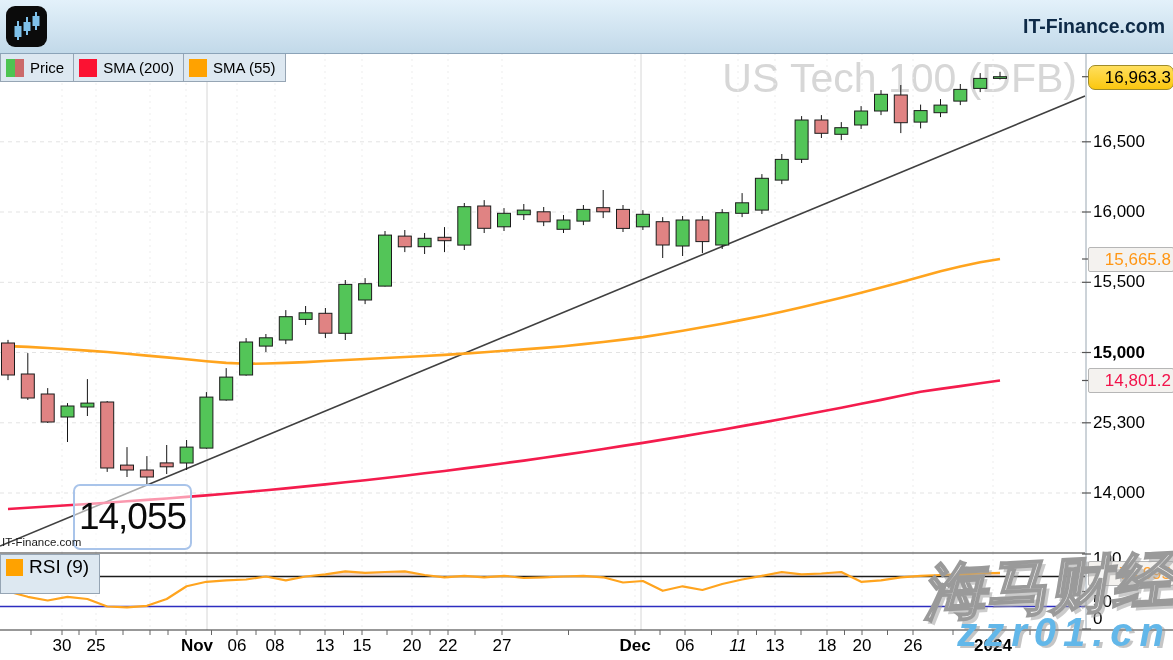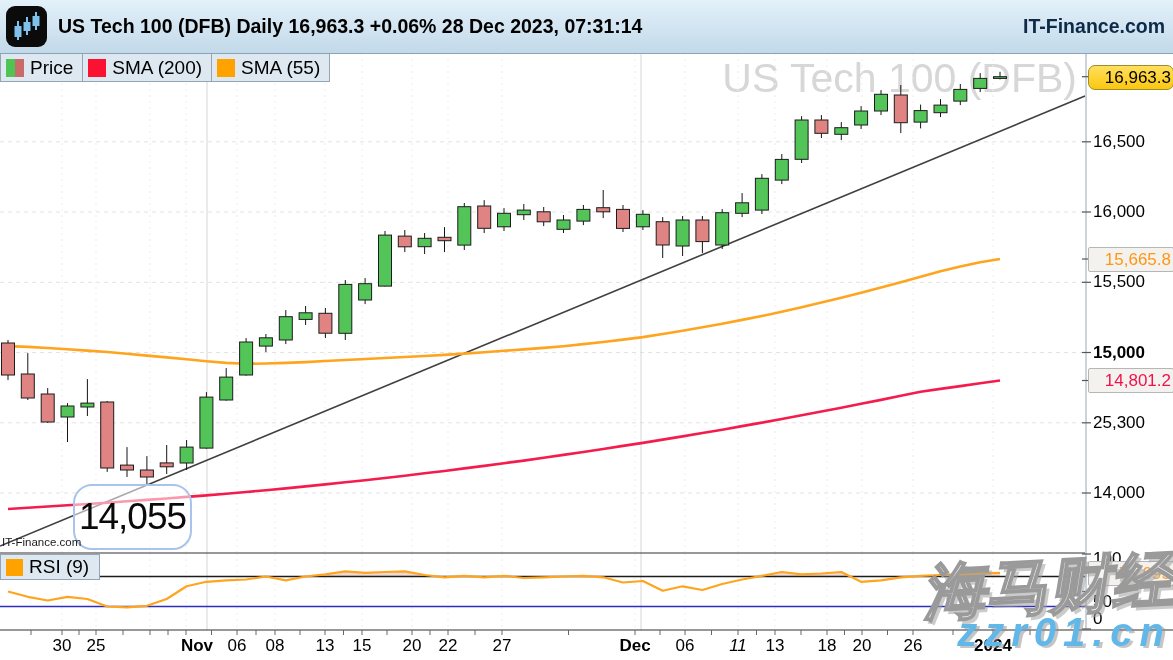--- a/index.html
+++ b/index.html
@@ -16,37 +16,37 @@
   .rsi-panel{position:absolute;left:0;top:553px;width:1085px;height:77px;background:#fff;z-index:0;}
   .yaxis{position:absolute;left:1086px;top:53px;width:87px;height:577px;background:#fff;z-index:0;}
   .xaxis{position:absolute;left:0;top:630px;width:1173px;height:30px;background:#fff;z-index:2;}
   
   .wm-chart{position:absolute;right:96px;top:55px;font-size:41px;color:#d7d7d7;z-index:1;white-space:nowrap;}
   
   #chart-svg{position:absolute;left:0;top:0;z-index:2;pointer-events:none;}
   
   .legend-row{position:absolute;left:0;top:53px;display:flex;z-index:4;}
   .legend-box{display:flex;align-items:center;gap:6px;background:#dde8f1;border:1px solid #96a5b4;
-              height:27px;padding:0 9px 0 5px;margin-right:-1px;font-size:19px;color:#000;}
+              height:27px;padding:0 9px 0 5px;margin-right:-1px;font-size:15px;color:#000;}
   .swatch{width:18px;height:18px;display:inline-block;}
   .rsi-legend{position:absolute;left:0;top:554px;display:flex;align-items:center;gap:6px;background:#dde8f1;
-              border:1px solid #96a5b4;height:24px;padding:0 10px 0 5px;font-size:19px;z-index:4;}
+              border:1px solid #96a5b4;height:24px;padding:0 10px 14px 5px;font-size:19px;z-index:4;}
   
   .axis-label{position:absolute;left:1093px;font-size:17px;color:#000;z-index:3;white-space:nowrap;}
   .xaxis-label{position:absolute;top:636px;font-size:17px;color:#000;transform:translateX(-50%);z-index:3;white-space:nowrap;}
   .bold{font-weight:bold;}
   
   .tag{position:absolute;left:1088px;width:80px;height:21px;line-height:21px;text-align:right;
        font-size:17px;padding:1px 2px;border:1px solid #b6b6b6;background:#f4f2ef;z-index:4;border-radius:2px;}
   .tag-current{background:linear-gradient(#ffdf5e,#fbc70f);border-color:#9f8c2a;color:#000;border-radius:7px;}
   .tag-sma55{color:#ff9614;}
   .tag-sma200{color:#f2124a;}
   .tag-rsi{color:#ffa030;}
   
-  .annotation{position:absolute;left:73px;top:484px;width:115px;height:62px;border:2px solid #a9c4ea;border-radius:19px;
+  .annotation{position:absolute;left:73px;top:484px;width:115px;height:62px;border:2px solid #a9c4ea;border-radius:7px;
               background:rgba(255,255,255,0.55);z-index:3;display:flex;align-items:center;justify-content:center;
               font-size:37px;color:#0a0a0a;letter-spacing:-1px;}
   .small-brand{position:absolute;left:2px;top:536px;font-size:11.5px;color:#1a1a1a;z-index:3;}
   
   .wm-cn-top{position:absolute;right:-4px;top:544px;font-size:62px;font-weight:bold;z-index:5;white-space:nowrap;
              color:rgba(250,250,250,0.9);-webkit-text-stroke:2px #9a9a9a;
              text-shadow:4px 4px 0 rgba(160,160,160,0.55);transform:skewX(-12deg) rotate(-3deg);}
   .wm-cn-bottom{position:absolute;right:2px;top:610px;font-size:40px;font-weight:bold;font-style:italic;z-index:5;
              color:#62b7e9;letter-spacing:7px;white-space:nowrap;text-shadow:3px 2px 0 rgba(140,140,140,0.5);}
 </style>
@@ -59,21 +59,20 @@
     <div class="logo">
       <svg width="41" height="41" viewBox="0 0 41 41">
         <line x1="12" y1="15" x2="12" y2="34" stroke="#7fc1ea" stroke-width="2"></line>
         <rect x="8.5" y="20" width="7" height="11" fill="#7fc1ea"></rect>
         <line x1="21" y1="11" x2="21" y2="29" stroke="#7fc1ea" stroke-width="2"></line>
         <rect x="17.5" y="16" width="7" height="9" fill="#7fc1ea"></rect>
         <line x1="30" y1="6" x2="30" y2="24" stroke="#7fc1ea" stroke-width="2"></line>
         <rect x="26.5" y="10" width="7" height="10" fill="#7fc1ea"></rect>
       </svg>
     </div>
-    <div class="title">US Tech 100 (DFB) Daily 16,963.3 +0.06% 28 Dec 2023, 07:31:14</div>
     <div class="brand">IT-Finance.com</div>
   </div>
 
   <div class="main-panel"></div>
   <div class="rsi-panel"></div>
   <div class="yaxis"></div>
   <div class="xaxis"></div>
 
   <div class="wm-chart">US Tech 100 (DFB)</div>
 

